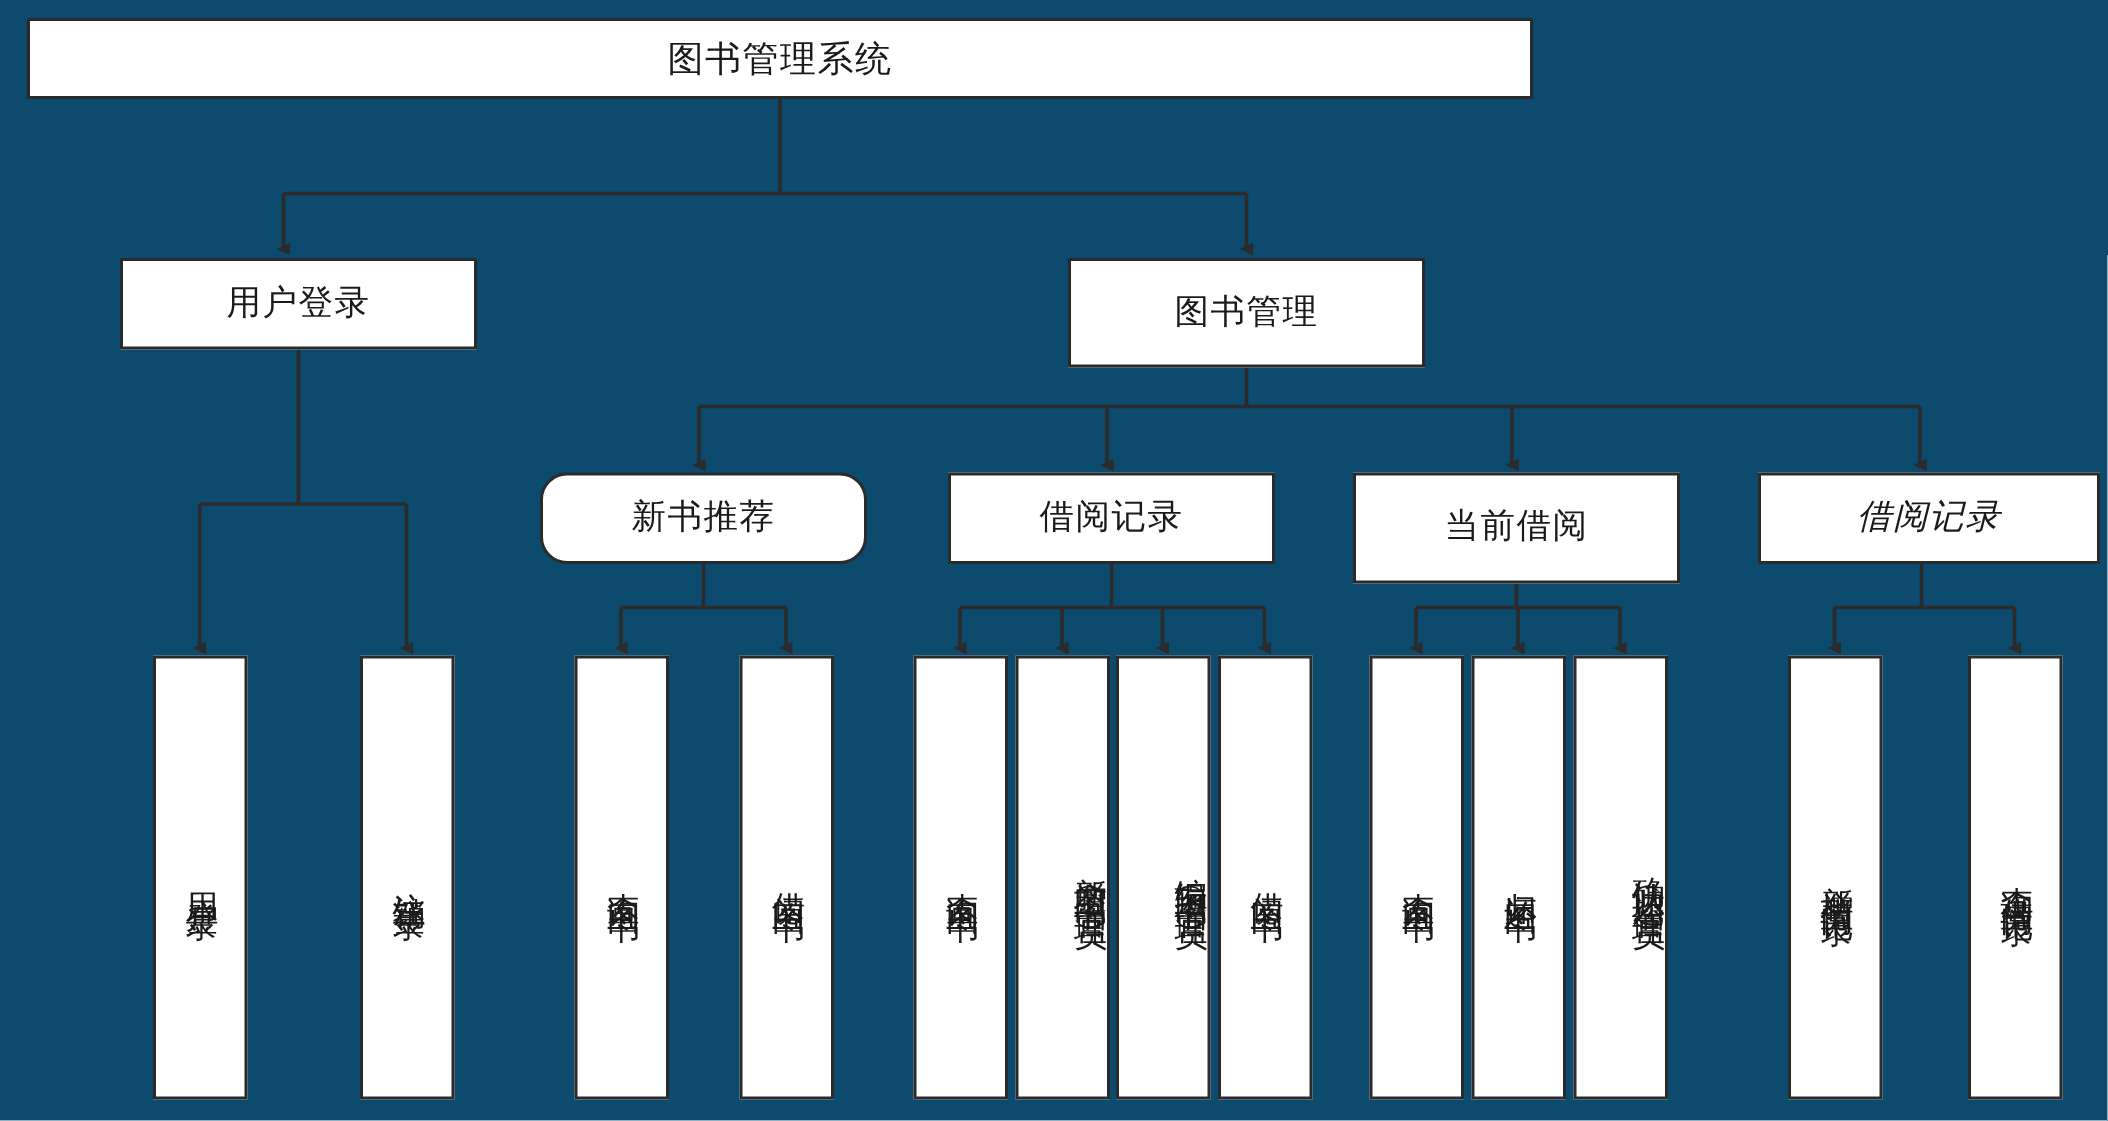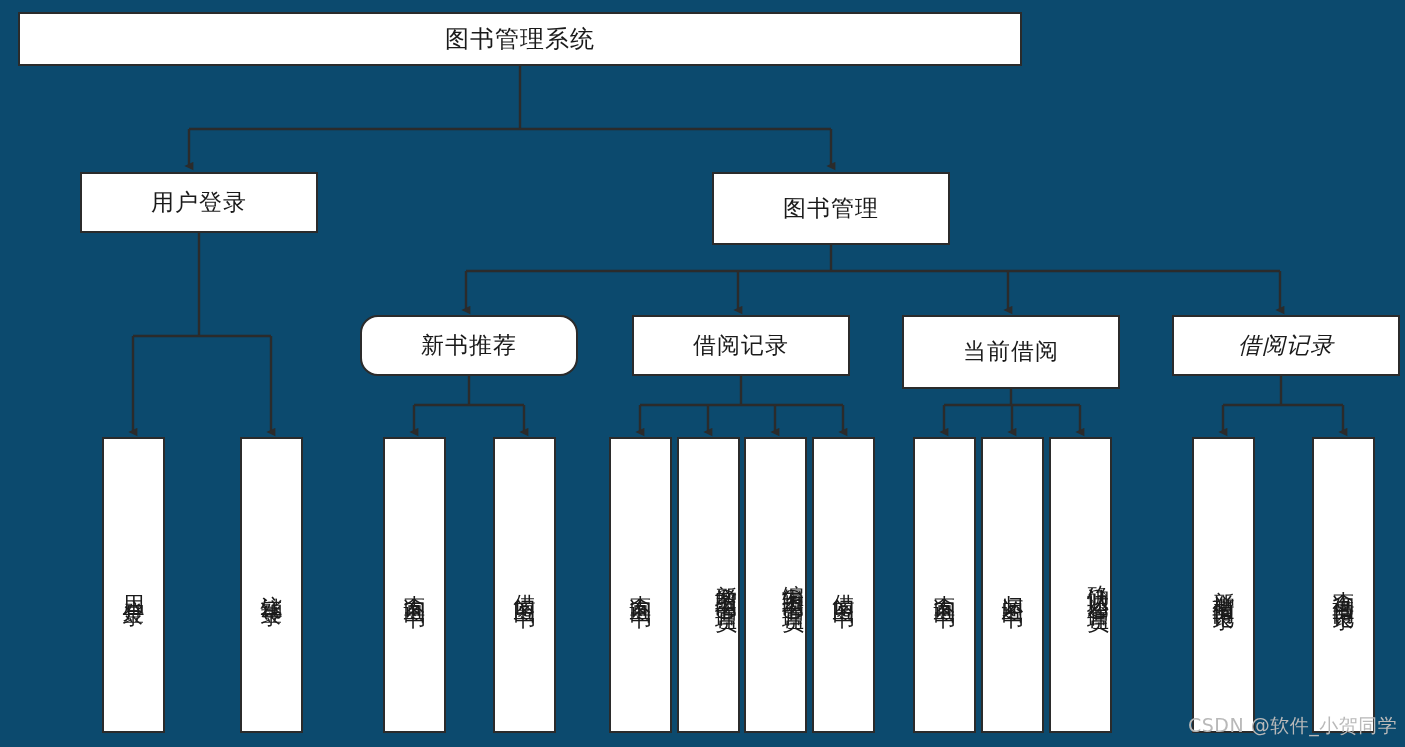--- a/index.html
+++ b/index.html
@@ -183,15 +183,14 @@
     <span>确认归还（管理员）</span>
   </div>
 
   <div class="node node-v center-v" style="left:1192px; top:437px; width:63px; height:296px;">
     <span>新增借阅记录</span>
   </div>
   <div class="node node-v center-v" style="left:1312px; top:437px; width:63px; height:296px;">
     <span>查询借阅记录</span>
   </div>
 
-  <div class="watermark" style="left:1188px; top:713px;">CSDN @软件_小贺同学</div>
 
 </div>
 
 </body></html>

